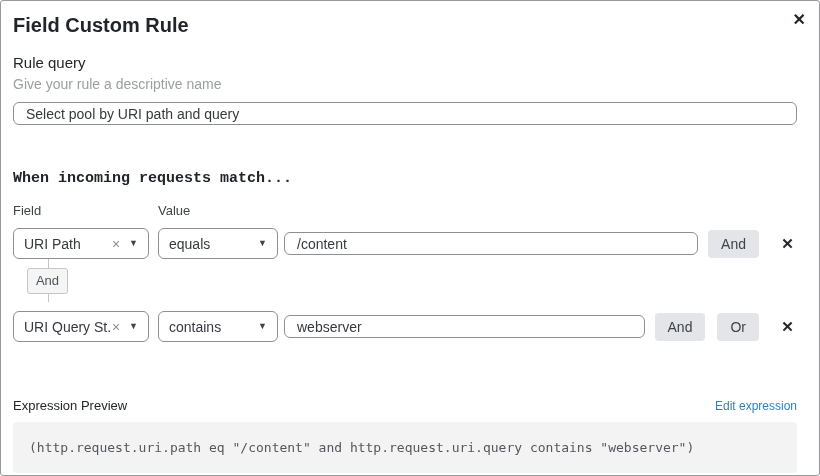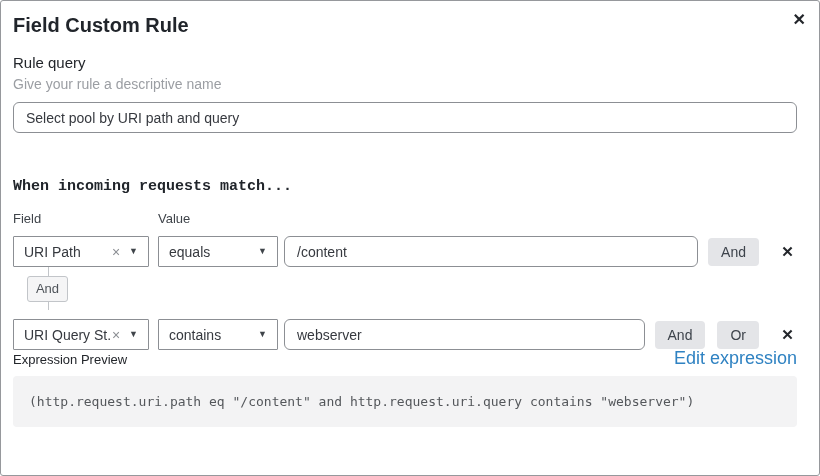--- a/index.html
+++ b/index.html
@@ -47,21 +47,21 @@
   }
   .rule-hint {
     margin-top: 4px;
     font-size: 14px;
     line-height: 17px;
     color: #9b9ea3;
   }
   .text-input {
     display: block;
     width: 100%;
-    height: 31px;
+    height: 23px;
     border: 1px solid #8c8f94;
     border-radius: 6px;
     padding: 0 12px;
     font-size: 14px;
     color: #36393f;
     font-family: "Liberation Sans", sans-serif;
     background: #ffffff;
     outline: none;
   }
   .rule-input { margin-top: 9px; }
@@ -87,21 +87,21 @@
     display: flex;
     align-items: center;
     margin-top: 9px;
     height: 31px;
   }
   .combobox {
     display: flex;
     align-items: center;
     height: 31px;
     border: 1px solid #8c8f94;
-    border-radius: 1px;
+    border-radius: 6px;
     padding: 0 10px;
     background: #ffffff;
     cursor: pointer;
     flex: none;
   }
   .field-select { width: 136px; margin-right: 9px; }
   .op-select { width: 120px; margin-right: 6px; }
   .combo-text {
     flex: 1;
     font-size: 14px;
@@ -176,31 +176,32 @@
     z-index: 1;
     background: #f5f5f6;
     border: 1px solid #c2c5c9;
     border-radius: 3px;
     padding: 4px 8px;
     font-size: 13px;
     color: #4f545a;
     line-height: 16px;
   }
   .expr-header {
+    margin-top: 56px;
     display: flex;
     align-items: baseline;
     justify-content: space-between;
   }
   .expr-label {
     font-size: 13px;
     line-height: 16px;
     color: #23262b;
   }
   .edit-link {
-    font-size: 18px;
+    font-size: 12px;
     line-height: 16px;
     color: #2f82c2;
     text-decoration: none;
     cursor: pointer;
   }
   .code-block {
     margin-top: 8px;
     background: #f3f3f4;
     border-radius: 4px;
     padding: 18px 16px;

